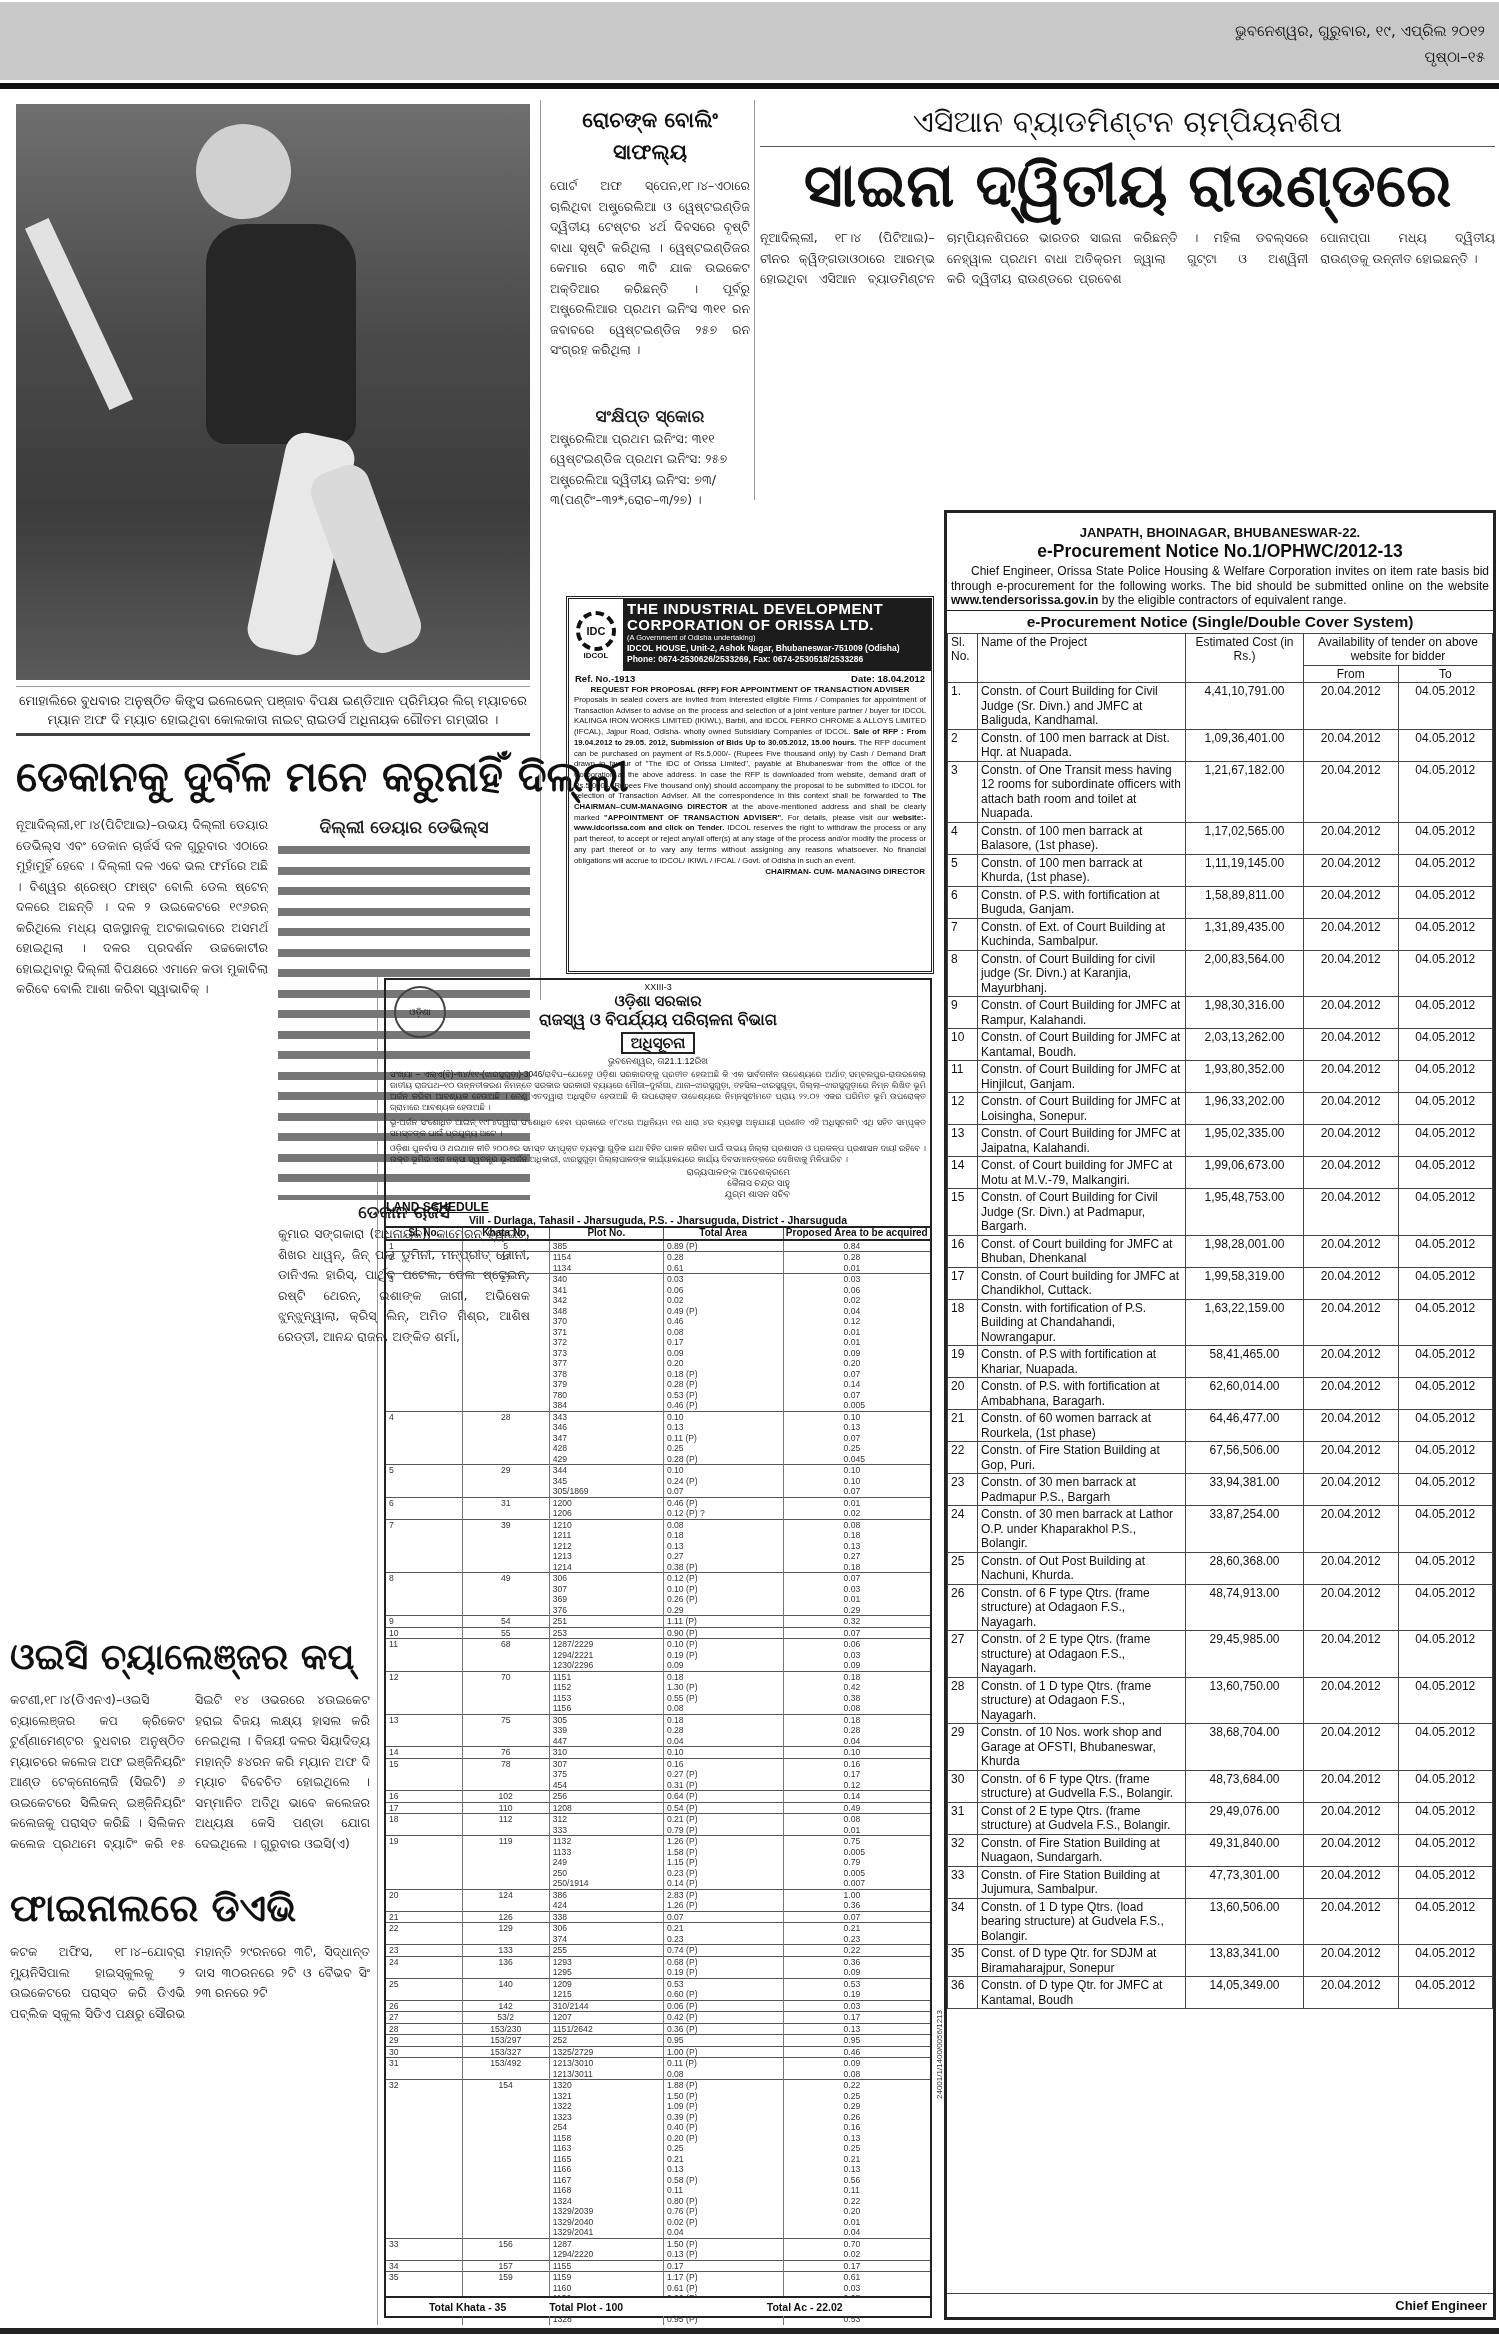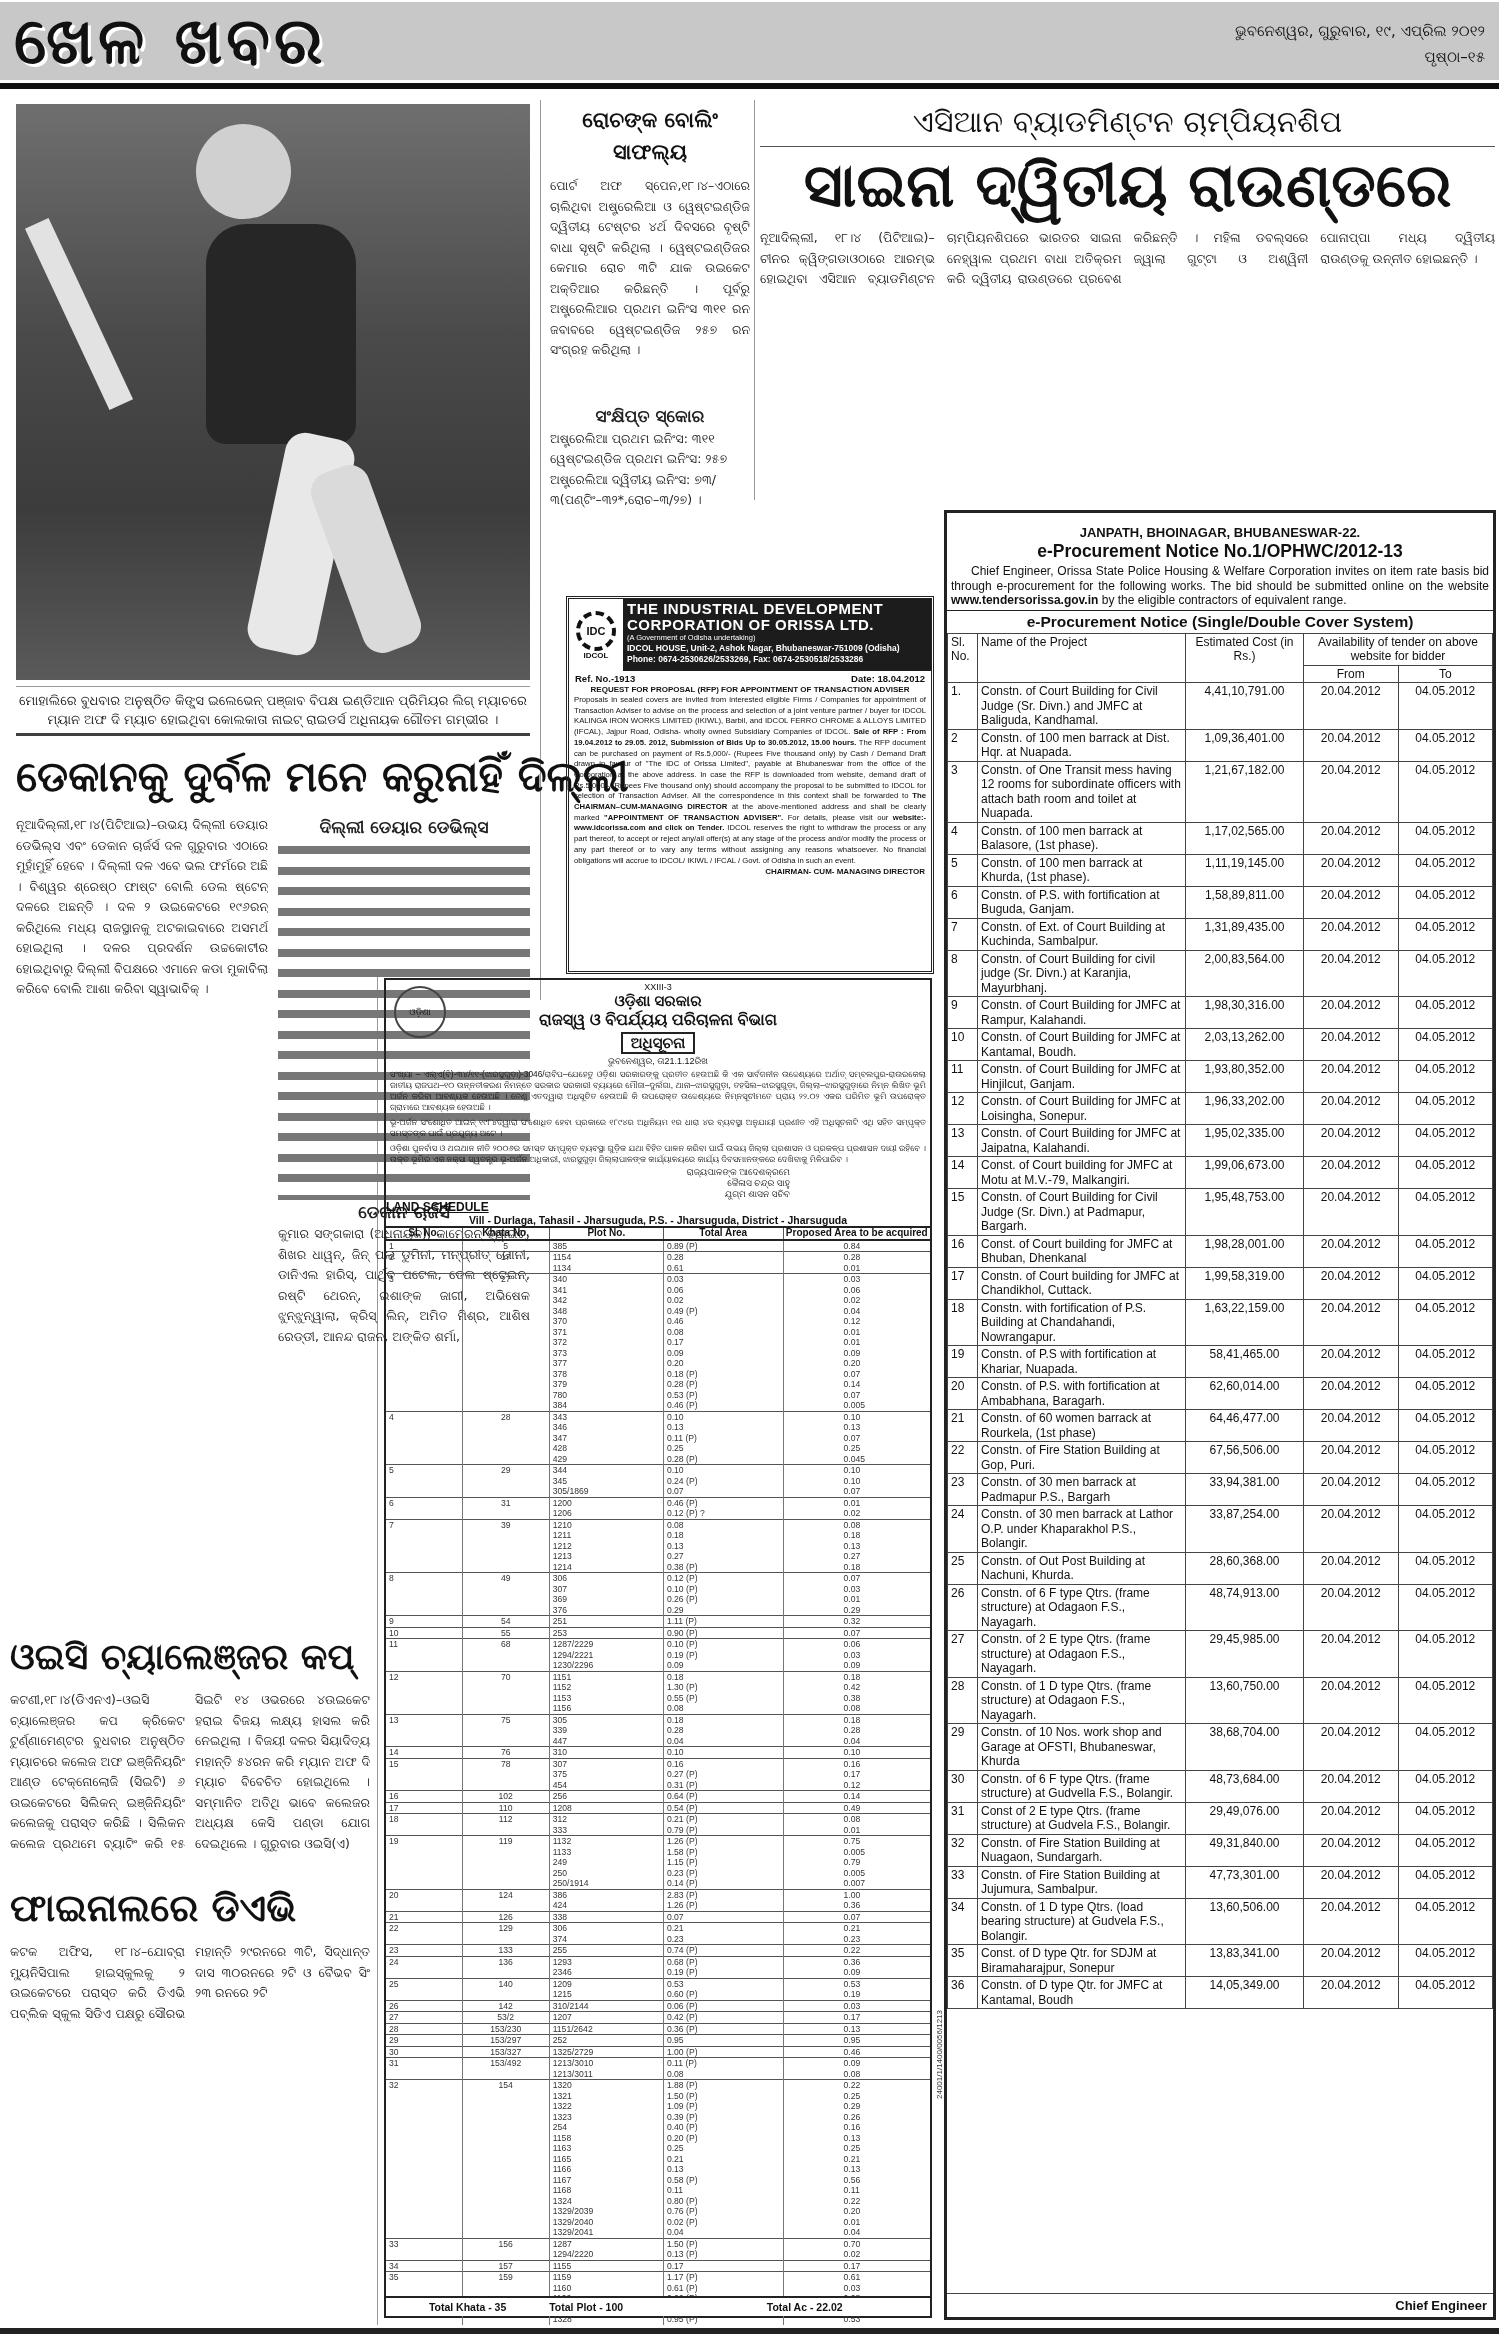--- a/index.html
+++ b/index.html
@@ -85,21 +85,20 @@
   table.osp-table th { text-align: center; }
   table.osp-table td.c { text-align: center; }
   .osp-sign { position: absolute; bottom: 0; left: 0; width: 100%; border-top: 1px solid #444; text-align: right; font-size: 13px; font-weight: bold; padding: 4px 6px; background: #fff; }
 
   .bottom-rule { position: absolute; left: 0; top: 2328px; width: 1499px; height: 6px; background: #222; }
 </style>
 </head>
 <body>
 
 <div class="masthead">
-  <div class="mast-title">ଖେଳ ଖବର</div>
   <div class="mast-date">
     <div>ଭୁବନେଶ୍ୱର, ଗୁରୁବାର, ୧୯, ଏପ୍ରିଲ ୨୦୧୨</div>
     <div>ପୃଷ୍ଠା–୧୫</div>
   </div>
 </div>
 <div class="mast-rule"></div>
 
 <div class="col-rule" style="left:540px;top:100px;height:900px;"></div>
 <div class="col-rule" style="left:754px;top:100px;height:400px;"></div>
 <div class="col-rule" style="left:377px;top:970px;height:1355px;"></div>
@@ -670,21 +669,21 @@
         <tr class="grp">
           <td style="border-left: none;">24</td>
           <td style="text-align: center;">136</td>
           <td>1293</td>
           <td>0.68 (P)</td>
           <td style="padding-left: 60px;">0.36</td>
         </tr>
         <tr>
           <td style="border-left: none;"></td>
           <td style="text-align: center;"></td>
-          <td>2346</td>
+          <td>1295</td>
           <td>0.19 (P)</td>
           <td style="padding-left: 60px;">0.09</td>
         </tr>
         <tr class="grp">
           <td style="border-left: none;">25</td>
           <td style="text-align: center;">140</td>
           <td>1209</td>
           <td>0.53</td>
           <td style="padding-left: 60px;">0.53</td>
         </tr>

